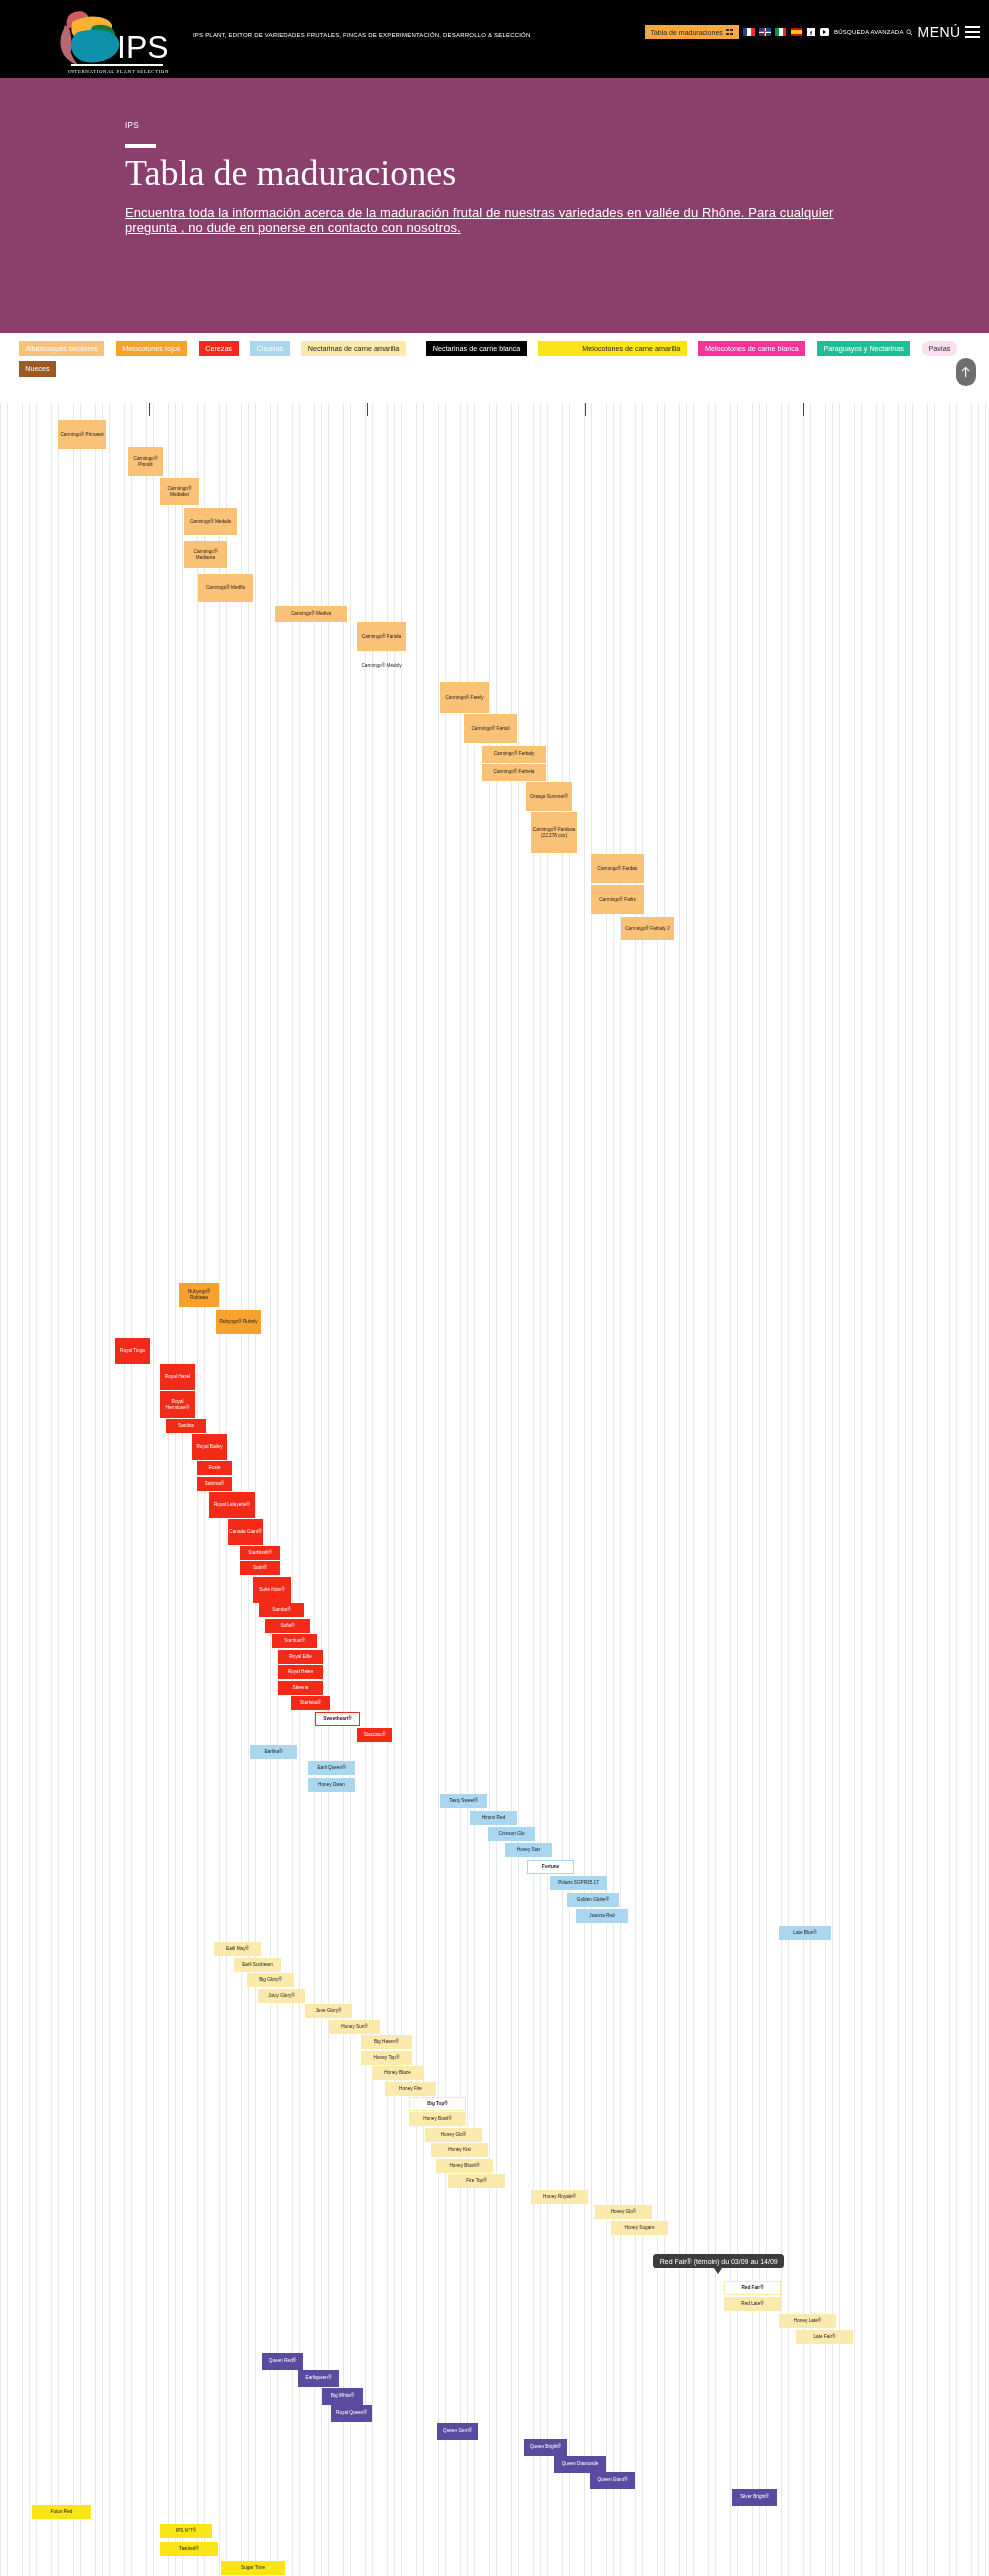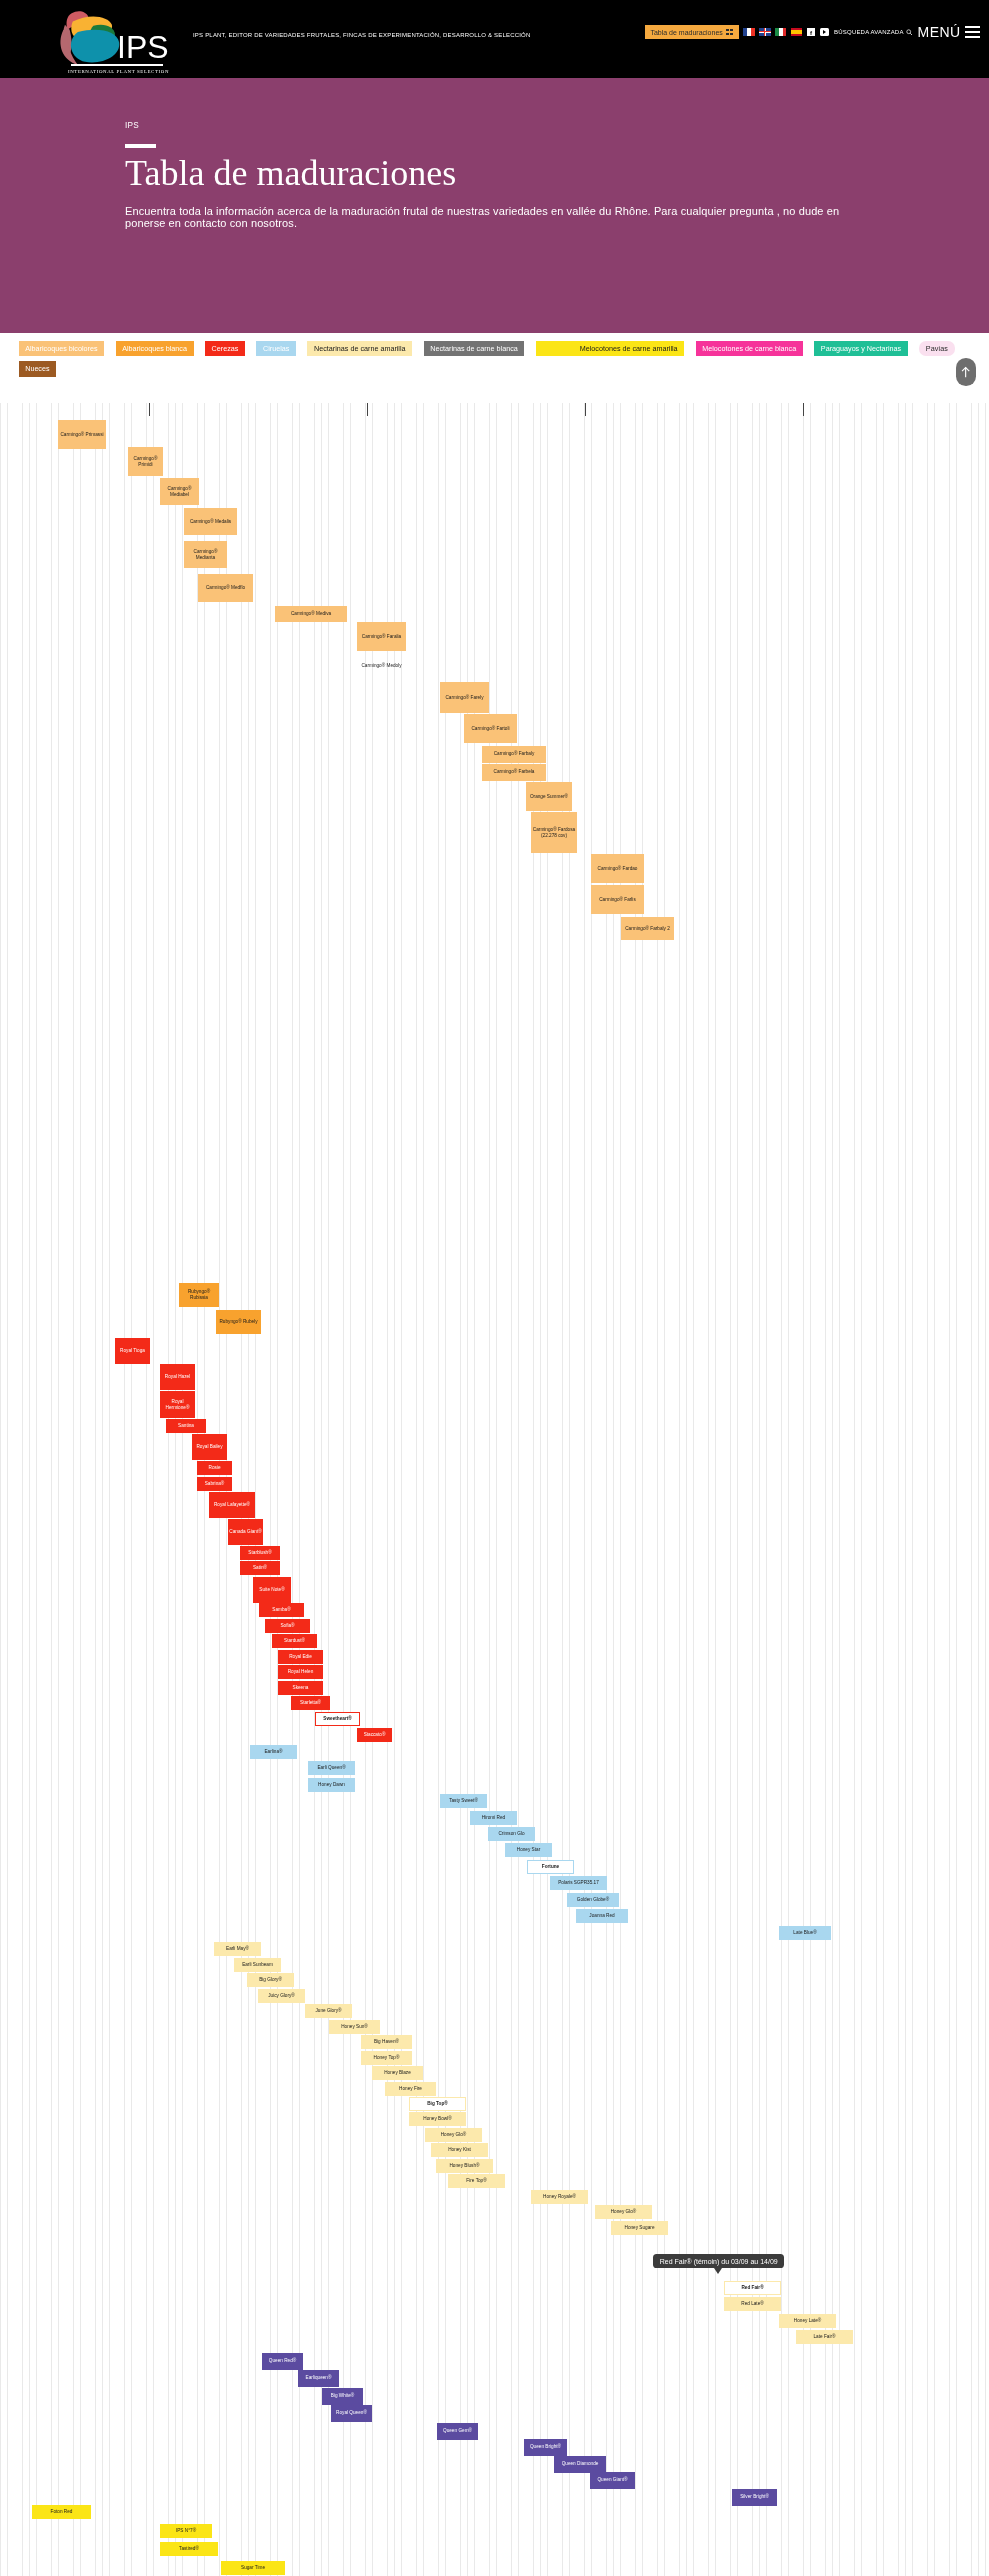--- a/index.html
+++ b/index.html
@@ -56,21 +56,21 @@
   .menu-txt{color:#fff;font-size:14px;letter-spacing:0.5px;font-weight:500;}
   .burger{display:inline-block;width:14.4px;}
   .burger i{display:block;height:2.1px;background:#fff;margin:2.6px 0;}
   
   .hero{position:absolute;left:0;top:78px;width:989px;height:255px;background:#8b3f6d;}
   .hero-inner{position:absolute;left:125px;top:0;width:742px;}
   .hero-kicker{color:#fff;font-size:8.2px;margin-top:43px;letter-spacing:0.3px;}
   .hero-bar{width:31px;height:3.6px;background:#fff;margin:14px 0 6.2px 0;}
   .hero-h1{color:#fff;font-family:"Liberation Serif", serif;font-size:36px;line-height:1.06;font-weight:400;}
   .hero-h2{color:#fff;font-family:"Liberation Serif", serif;font-size:17px;font-weight:400;margin-top:1px;}
-  .hero-p{color:#fff;font-size:11px;margin-top:13.4px;letter-spacing:0.1px;}
+  .hero-p{color:#fff;font-size:13px;margin-top:13.4px;letter-spacing:0.1px;text-decoration:underline;}
   
   .filters{position:absolute;left:0;top:333px;width:989px;height:70px;background:#fff;}
   .filters-row{position:absolute;left:18.5px;top:8.2px;width:943px;display:flex;flex-wrap:wrap;gap:5.2px 11.3px;}
   .chip{font-size:7.2px;padding:3.6px 6.7px;cursor:pointer;line-height:1.1;white-space:nowrap;border:none;}
   .scrolltop{position:absolute;left:956px;top:25px;width:19.6px;height:28px;border-radius:9.8px;background:#6e6e6e;
     display:flex;align-items:center;justify-content:center;cursor:pointer;}
   .scrolltop svg{display:block;}
   
   .chart{position:absolute;left:0;top:403px;width:989px;height:2490px;background:#fff;overflow:hidden;}
   .gridlines{position:absolute;left:0;top:0;width:989px;height:2490px;
@@ -160,25 +160,25 @@
     <div class="hero-kicker">IPS</div>
     <div class="hero-bar"></div>
     <h1 class="hero-h1">Tabla de maduraciones</h1>
     <p class="hero-p">Encuentra toda la información acerca de la maduración frutal de nuestras variedades en vallée du Rhône. Para cualquier pregunta , no dude en ponerse en contacto con nosotros.</p>
   </div>
 </div>
 
 <div class="filters">
   <div class="filters-row" id="filters-row">
       <button class="chip" style="background: rgb(250, 194, 119); color: rgb(255, 255, 255);">Albaricoques bicolores</button>
-      <button class="chip" style="background: rgb(248, 162, 46); color: rgb(255, 255, 255);">Albaricoques blanca</button>
+      <button class="chip" style="background: rgb(248, 162, 46); color: rgb(255, 255, 255);">Melocotones rojos</button>
       <button class="chip" style="background: rgb(243, 42, 24); color: rgb(255, 255, 255);">Cerezas</button>
       <button class="chip" style="background: rgb(169, 215, 239); color: rgb(255, 255, 255);">Ciruelas</button>
       <button class="chip" style="background: rgb(252, 233, 172); color: rgb(26, 26, 26);">Nectarinas de carne amarilla</button>
-      <button class="chip" style="background: #737373; color: rgb(255, 255, 255);">Nectarinas de carne blanca</button>
+      <button class="chip" style="background: #000000; color: rgb(255, 255, 255); margin-left: 9px;">Nectarinas de carne blanca</button>
       <button class="chip" style="background: rgb(251, 229, 22); color: rgb(26, 26, 26); padding-left: 44px;">Melocotones de carne amarilla</button>
       <button class="chip" style="background: rgb(246, 51, 154); color: rgb(255, 255, 255);">Melocotones de carne blanca</button>
       <button class="chip" style="background: rgb(31, 191, 150); color: rgb(255, 255, 255);">Paraguayos y Nectarinas</button>
       <button class="chip" style="background: rgb(250, 224, 239); color: rgb(42, 42, 42); border-radius: 7px;">Pavías</button>
       <button class="chip" style="background: rgb(156, 90, 34); color: rgb(255, 255, 255);">Nueces</button>
     </div>
   <div class="scrolltop">
     <svg width="9.3" height="12.4" viewBox="0 0 18 24">
       <line x1="9" y1="22" x2="9" y2="3" stroke="#fff" stroke-width="2.2"></line>
       <polyline points="2,10 9,3 16,10" fill="none" stroke="#fff" stroke-width="2.2"></polyline>

